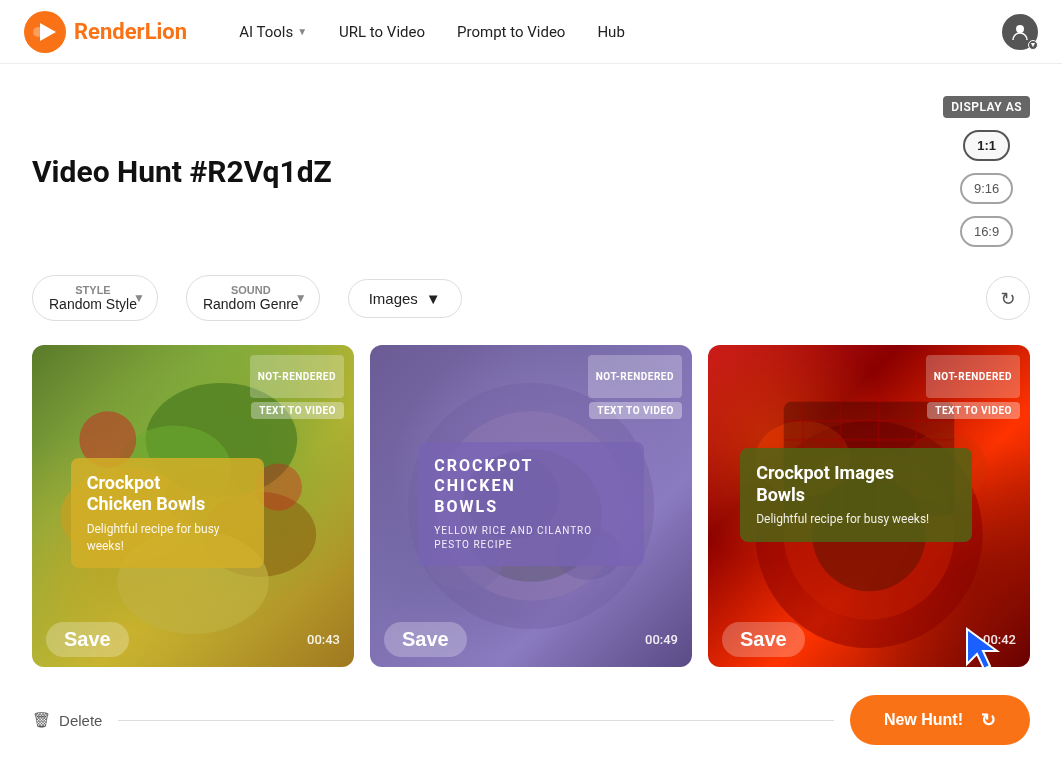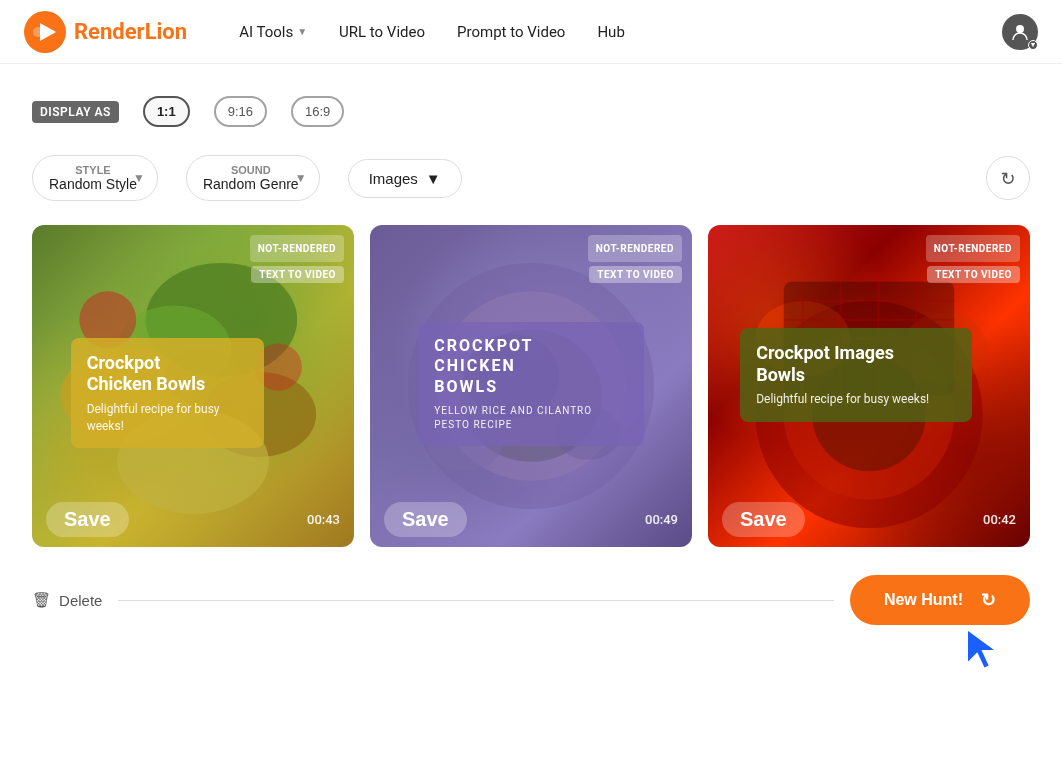--- a/index.html
+++ b/index.html
@@ -73,21 +73,22 @@
       margin-bottom: 28px;
     }
     .page-title {
       font-size: 30px;
       font-weight: 700;
       color: #111;
     }
     .display-as-row {
       display: flex;
       align-items: center;
-      gap: 24px;
+      gap: 12px;
+      flex-direction: column;
     }
     .display-as-label {
       font-size: 12px;
       font-weight: 600;
       color: #555;
       background: #666;
       color: #fff;
       padding: 4px 8px;
       border-radius: 4px;
       letter-spacing: 0.5px;
@@ -231,21 +232,21 @@
       display: flex;
       flex-direction: column;
       gap: 4px;
       align-items: flex-end;
     }
     .badge-not-rendered {
       background: rgba(255,255,255,0.25);
       color: #fff;
       font-size: 10px;
       font-weight: 700;
-      padding: 8px 8px;
+      padding: 16px 8px;
       border-radius: 4px;
       letter-spacing: 0.5px;
       text-transform: uppercase;
     }
     .badge-text-to-video {
       background: rgba(255,255,255,0.35);
       color: #fff;
       font-size: 10px;
       font-weight: 700;
       padding: 3px 8px;
@@ -419,20 +420,21 @@
       <circle cx="10" cy="7" r="4" fill="white"></circle>
       <path d="M3 18c0-4 3.134-7 7-7s7 3 7 7" stroke="white" stroke-width="1.5" fill="none"></path>
     </svg>
     <span style="position:absolute;bottom:0;right:0;width:10px;height:10px;background:#555;border-radius:50%;border:1px solid white;font-size:7px;display:flex;align-items:center;justify-content:center;color:white;">▼</span>
   </div>
 </header>
 
 <main class="main">
 
   <div class="title-row">
+    <h1 class="page-title">Video Hunt #R2Vq1dZ</h1>
     <div class="display-as-row">
       <span class="display-as-label">DISPLAY AS</span>
       <button class="ratio-btn active">1:1</button>
       <button class="ratio-btn">9:16</button>
       <button class="ratio-btn">16:9</button>
     </div>
   </div>
 
   <div class="filter-row">
     <button class="filter-btn">

